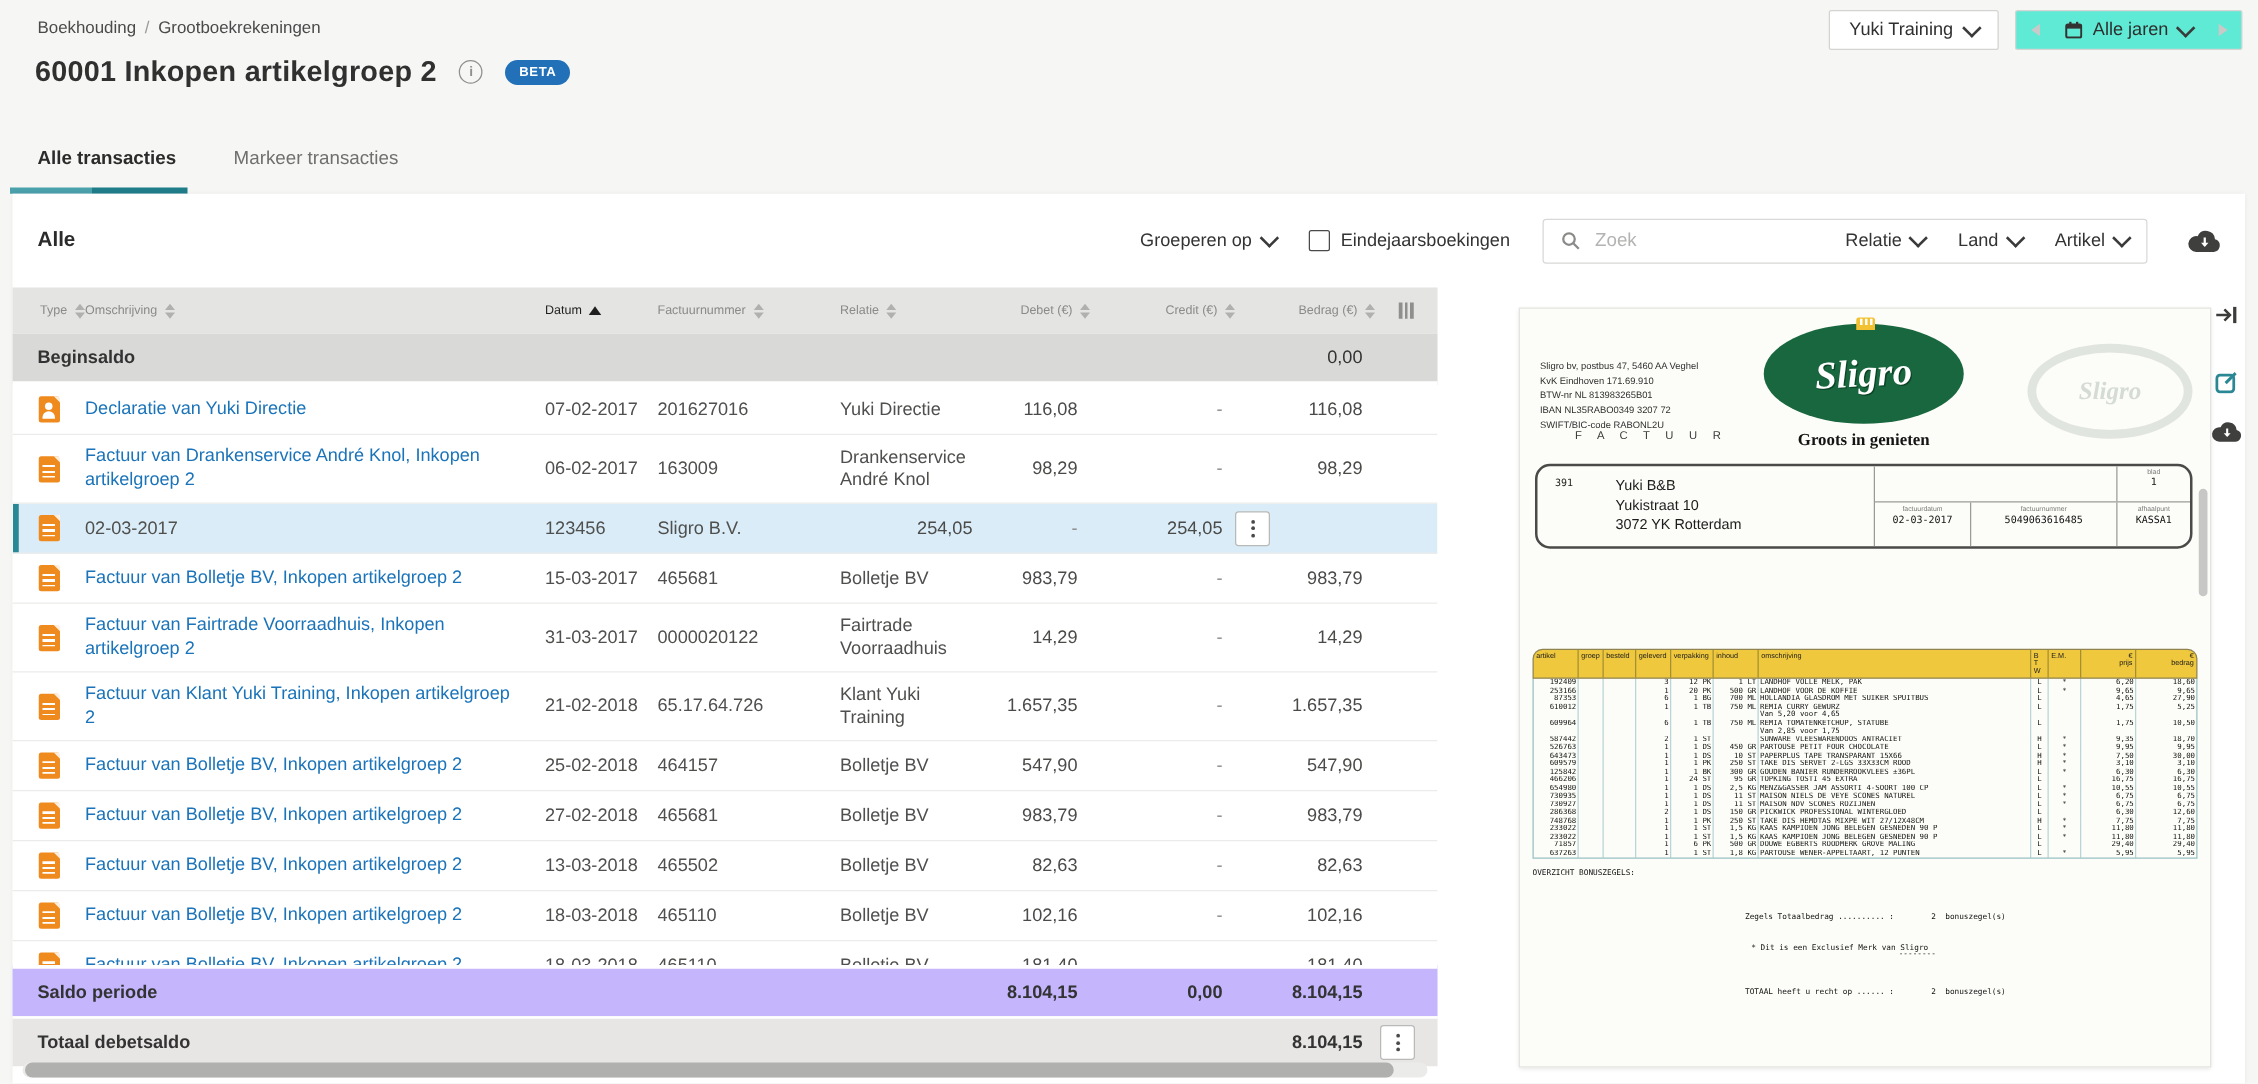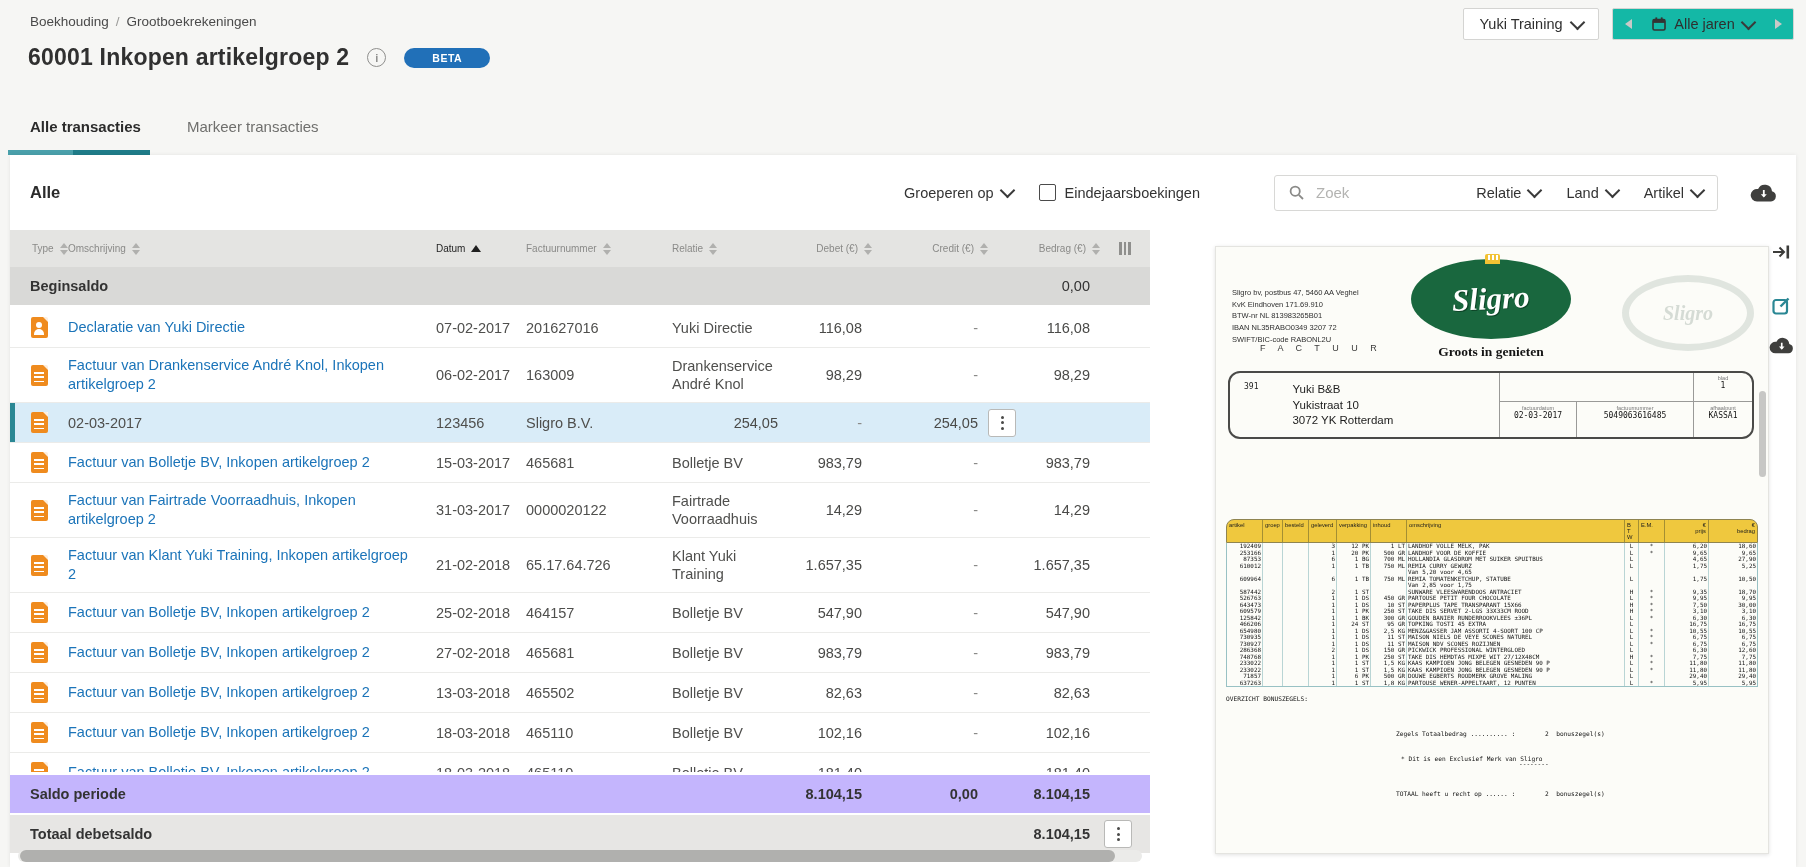--- a/index.html
+++ b/index.html
@@ -5,24 +5,24 @@
   html,body{margin:0;padding:0;background:#f6f6f4;}
   .stage{position:relative;width:1806px;height:867px;overflow:hidden;background:#f6f6f4;
          font-family:"Liberation Sans",sans-serif;color:#333;}
   
   .breadcrumb{position:absolute;left:30px;top:14px;font-size:13.5px;color:#4a4a4a;display:flex;gap:7px;}
   .breadcrumb .sep{color:#9a9a98;}
   .title-row{position:absolute;left:28px;top:44px;display:flex;align-items:center;gap:18px;}
   .page-title{font-size:23px;font-weight:bold;color:#303030;letter-spacing:.2px;}
   .info-ic{width:17px;height:17px;border:1.5px solid #8f8f8d;border-radius:50%;color:#8f8f8d;
            font-size:11px;display:flex;align-items:center;justify-content:center;font-weight:bold;}
-  .beta{background:#2170b8;color:#fff;font-size:10.5px;font-weight:bold;padding:4px 28px;border-radius:11px;letter-spacing:.5px;}
+  .beta{background:#2170b8;color:#fff;font-size:10.5px;font-weight:bold;padding:4px 11px;border-radius:11px;letter-spacing:.5px;}
   .admin-box{position:absolute;left:1463px;top:8px;width:134px;height:30px;border:1px solid #d4d4d2;background:#fff;
              display:flex;align-items:center;justify-content:center;gap:9px;font-size:14.5px;color:#2f2f2f;border-radius:2px;cursor:pointer;}
-  .pager{position:absolute;left:1612px;top:8px;width:180px;height:30px;border:1px solid #d4d4d2;background:#14b8a6;
+  .pager{position:absolute;left:1612px;top:8px;width:180px;height:30px;border:1px solid #d4d4d2;background:#5eead4;
          display:flex;align-items:center;border-radius:2px;}
   .pg-btn{width:30px;display:flex;align-items:center;justify-content:center;}
   .tri{width:0;height:0;border:5px solid transparent;}
   .tri.left{border-right:7px solid #c9c9c7;border-left:none;}
   .tri.right{border-left:7px solid #c9c9c7;border-right:none;}
   .pg-mid{flex:1;display:flex;align-items:center;justify-content:center;gap:8px;font-size:14.5px;color:#2f2f2f;}
   .chev{width:9px;height:9px;border-right:2px solid #3a3a3a;border-bottom:2px solid #3a3a3a;
         transform:rotate(45deg);margin-top:-4px;}
   .act-row{position:absolute;top:44px;left:1100px;width:692px;display:flex;align-items:center;justify-content:flex-end;gap:24px;font-size:15px;color:#333;}
   .btn-outline{border:1px solid #4a4a4a;border-radius:3px;padding:7px 15px;display:flex;align-items:center;gap:9px;background:#fff;cursor:pointer;}
@@ -35,22 +35,22 @@
   .tab-underline{position:absolute;left:8px;top:150px;width:142px;height:5px;
                  background:linear-gradient(90deg,#4aa0ab 0 46%,#1f7c89 46%);}
   
   .card{position:absolute;left:10px;top:155px;width:1786px;height:712px;background:#fff;box-shadow:0 0 4px rgba(0,0,0,.08);}
   .filter-row{height:75px;display:flex;align-items:center;padding:0 20px;box-sizing:border-box;}
   .section-title{font-size:16.5px;font-weight:bold;color:#2b2b2b;}
   .filter-right{margin-left:auto;display:flex;align-items:center;gap:26px;}
   .drop{display:flex;align-items:center;gap:8px;font-size:14.5px;color:#333;cursor:pointer;}
   .chk-row{display:flex;align-items:center;gap:9px;font-size:14.5px;color:#333;cursor:pointer;}
   .chk{width:15px;height:15px;border:1.5px solid #4a4a4a;border-radius:2px;background:#fff;}
-  .searchbox{width:444px;height:36px;border:1px solid #d8d8d6;border-radius:3px;background:#fff;
-             display:flex;align-items:center;padding:0 14px;box-sizing:border-box;gap:10px;margin-left:48px;}
+  .searchbox{width:484px;height:36px;border:1px solid #d8d8d6;border-radius:3px;background:#fff;
+             display:flex;align-items:center;padding:0 14px;box-sizing:border-box;gap:10px;}
   .searchbox input{border:none;outline:none;flex:1;font-size:15px;color:#333;font-family:inherit;min-width:40px;}
   .searchbox input::placeholder{color:#b3b3b1;}
   .inbox-drops{display:flex;align-items:center;gap:26px;}
   .cloud-btn{cursor:pointer;display:flex;margin-left:6px;}
   
   .content-row{position:absolute;left:0;top:75px;right:0;bottom:0;display:flex;}
   .table-area{width:1140px;position:relative;flex:none;}
   .grid{display:grid;grid-template-columns:58px 368px 90px 146px 116px 84px 116px 112px 50px;align-items:center;}
   .thead{height:37px;background:#e4e4e2;font-size:10px;color:#8a8a88;font-weight:normal;}
   .th{display:flex;align-items:center;gap:6px;}

